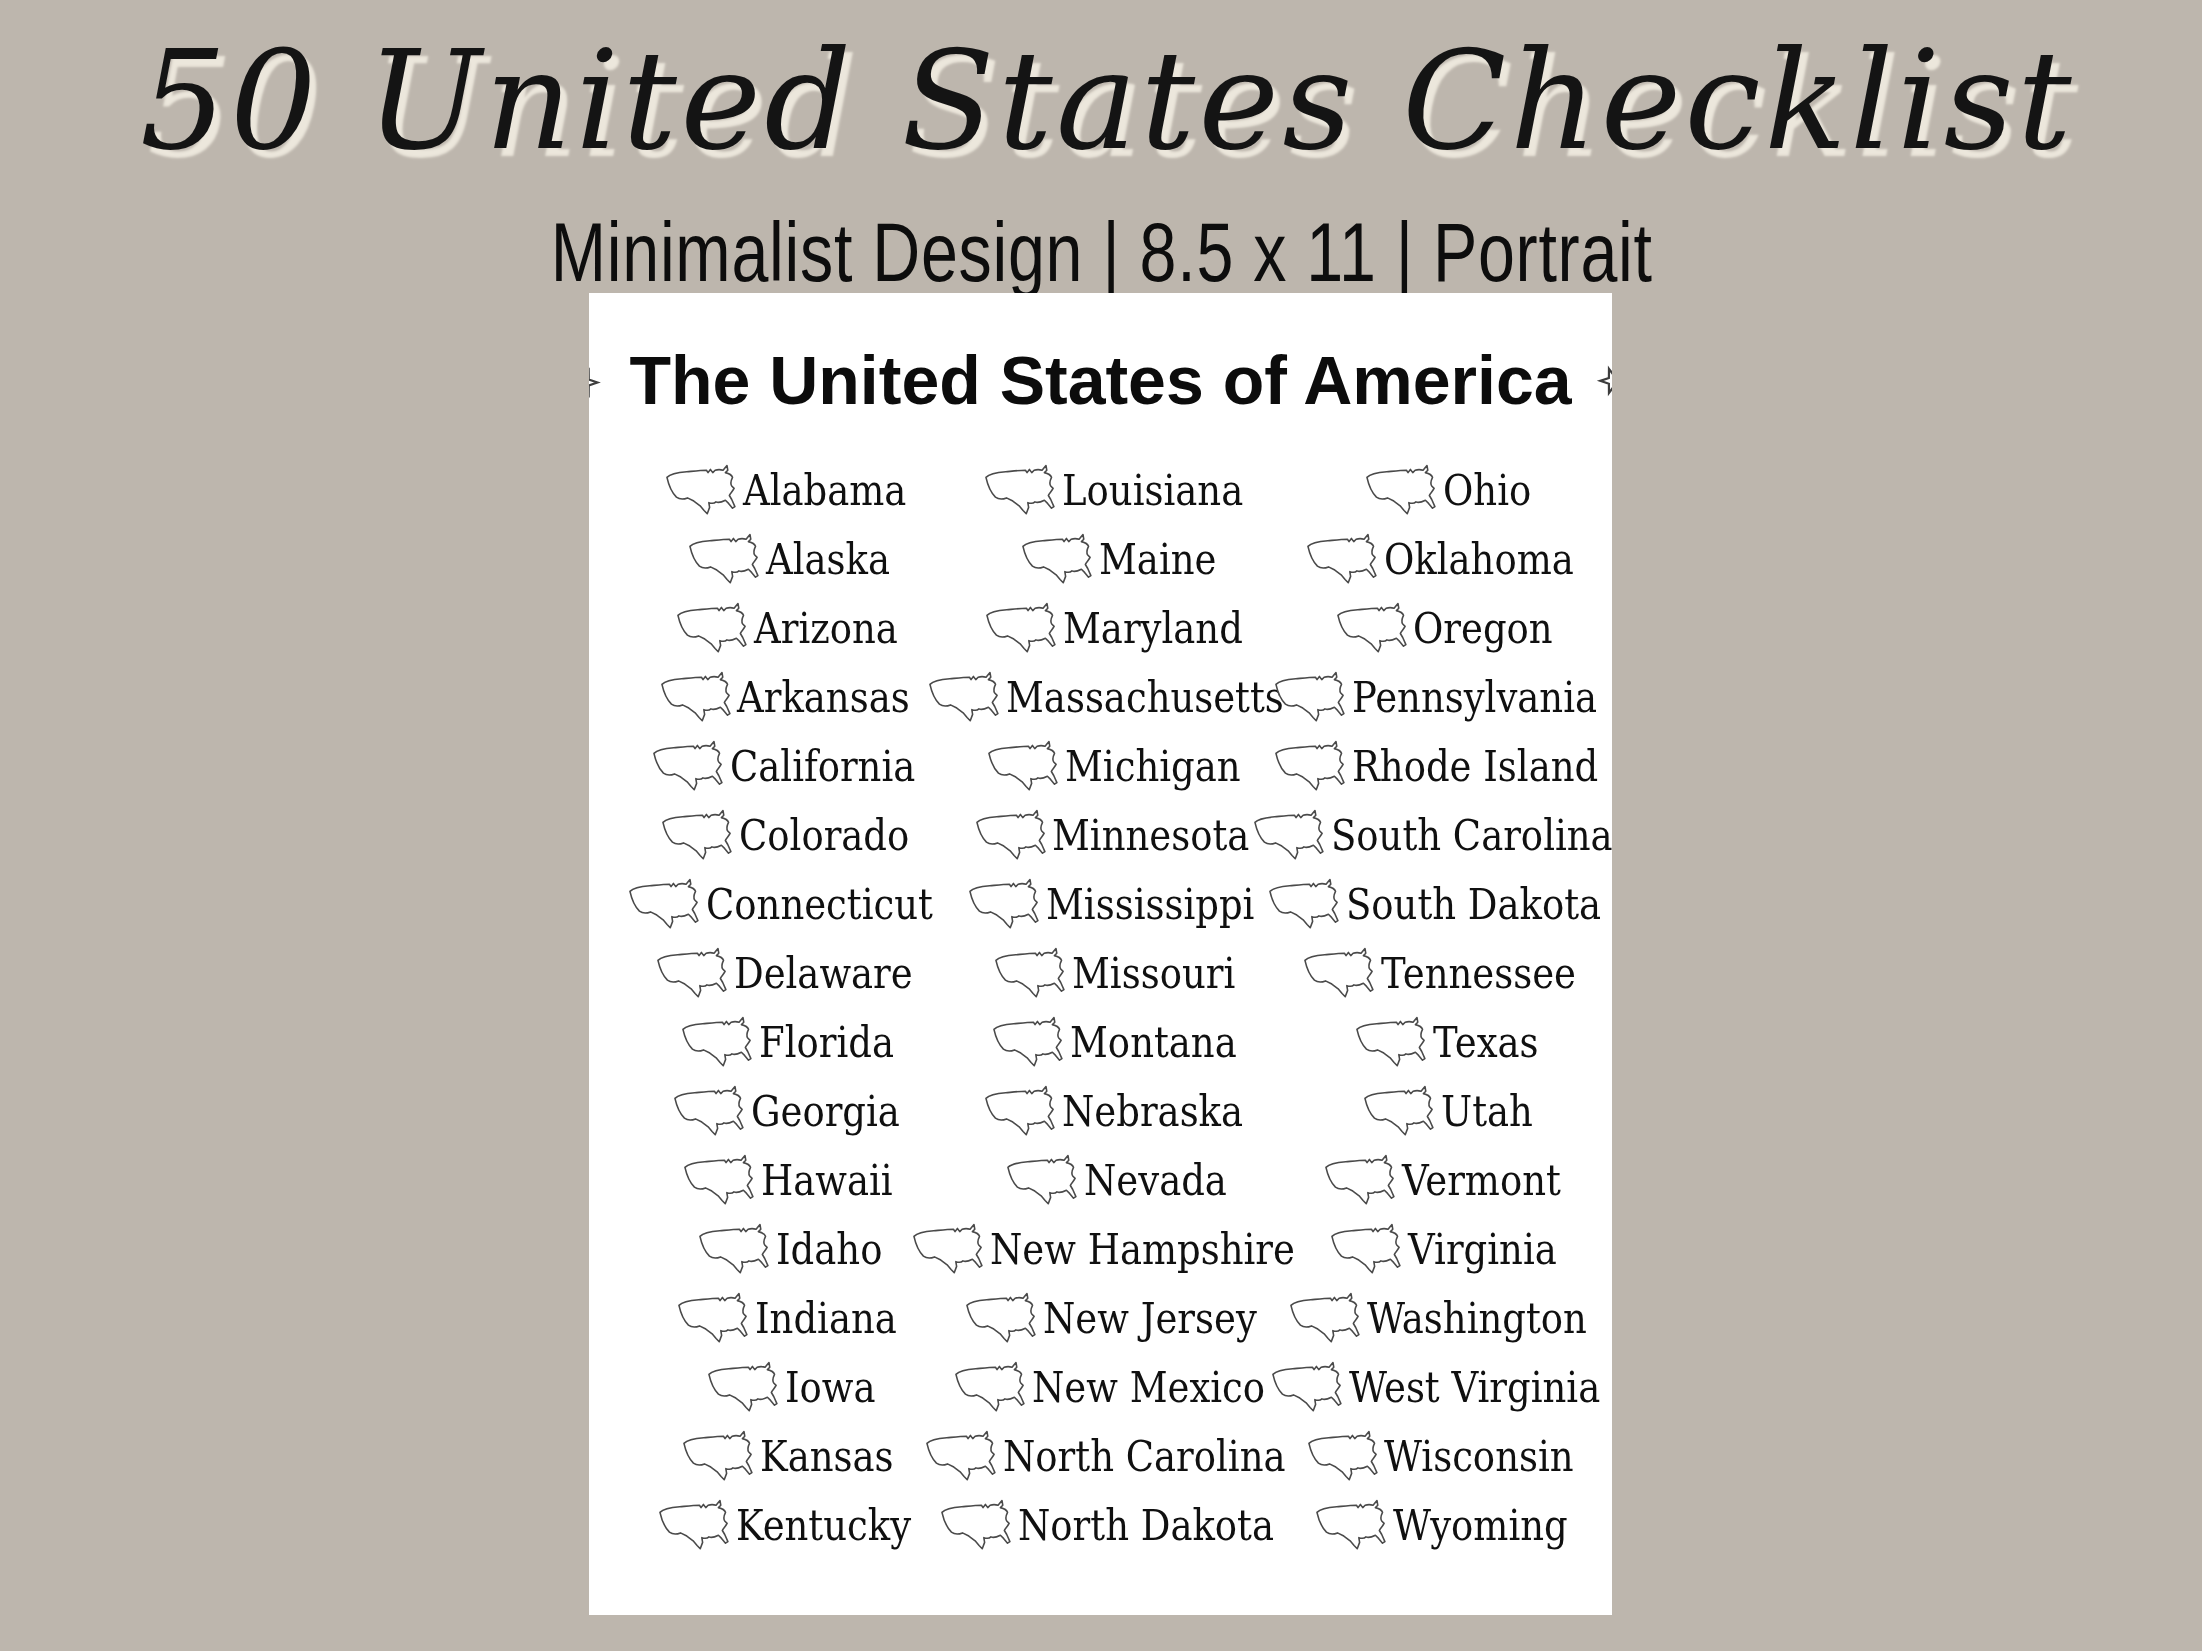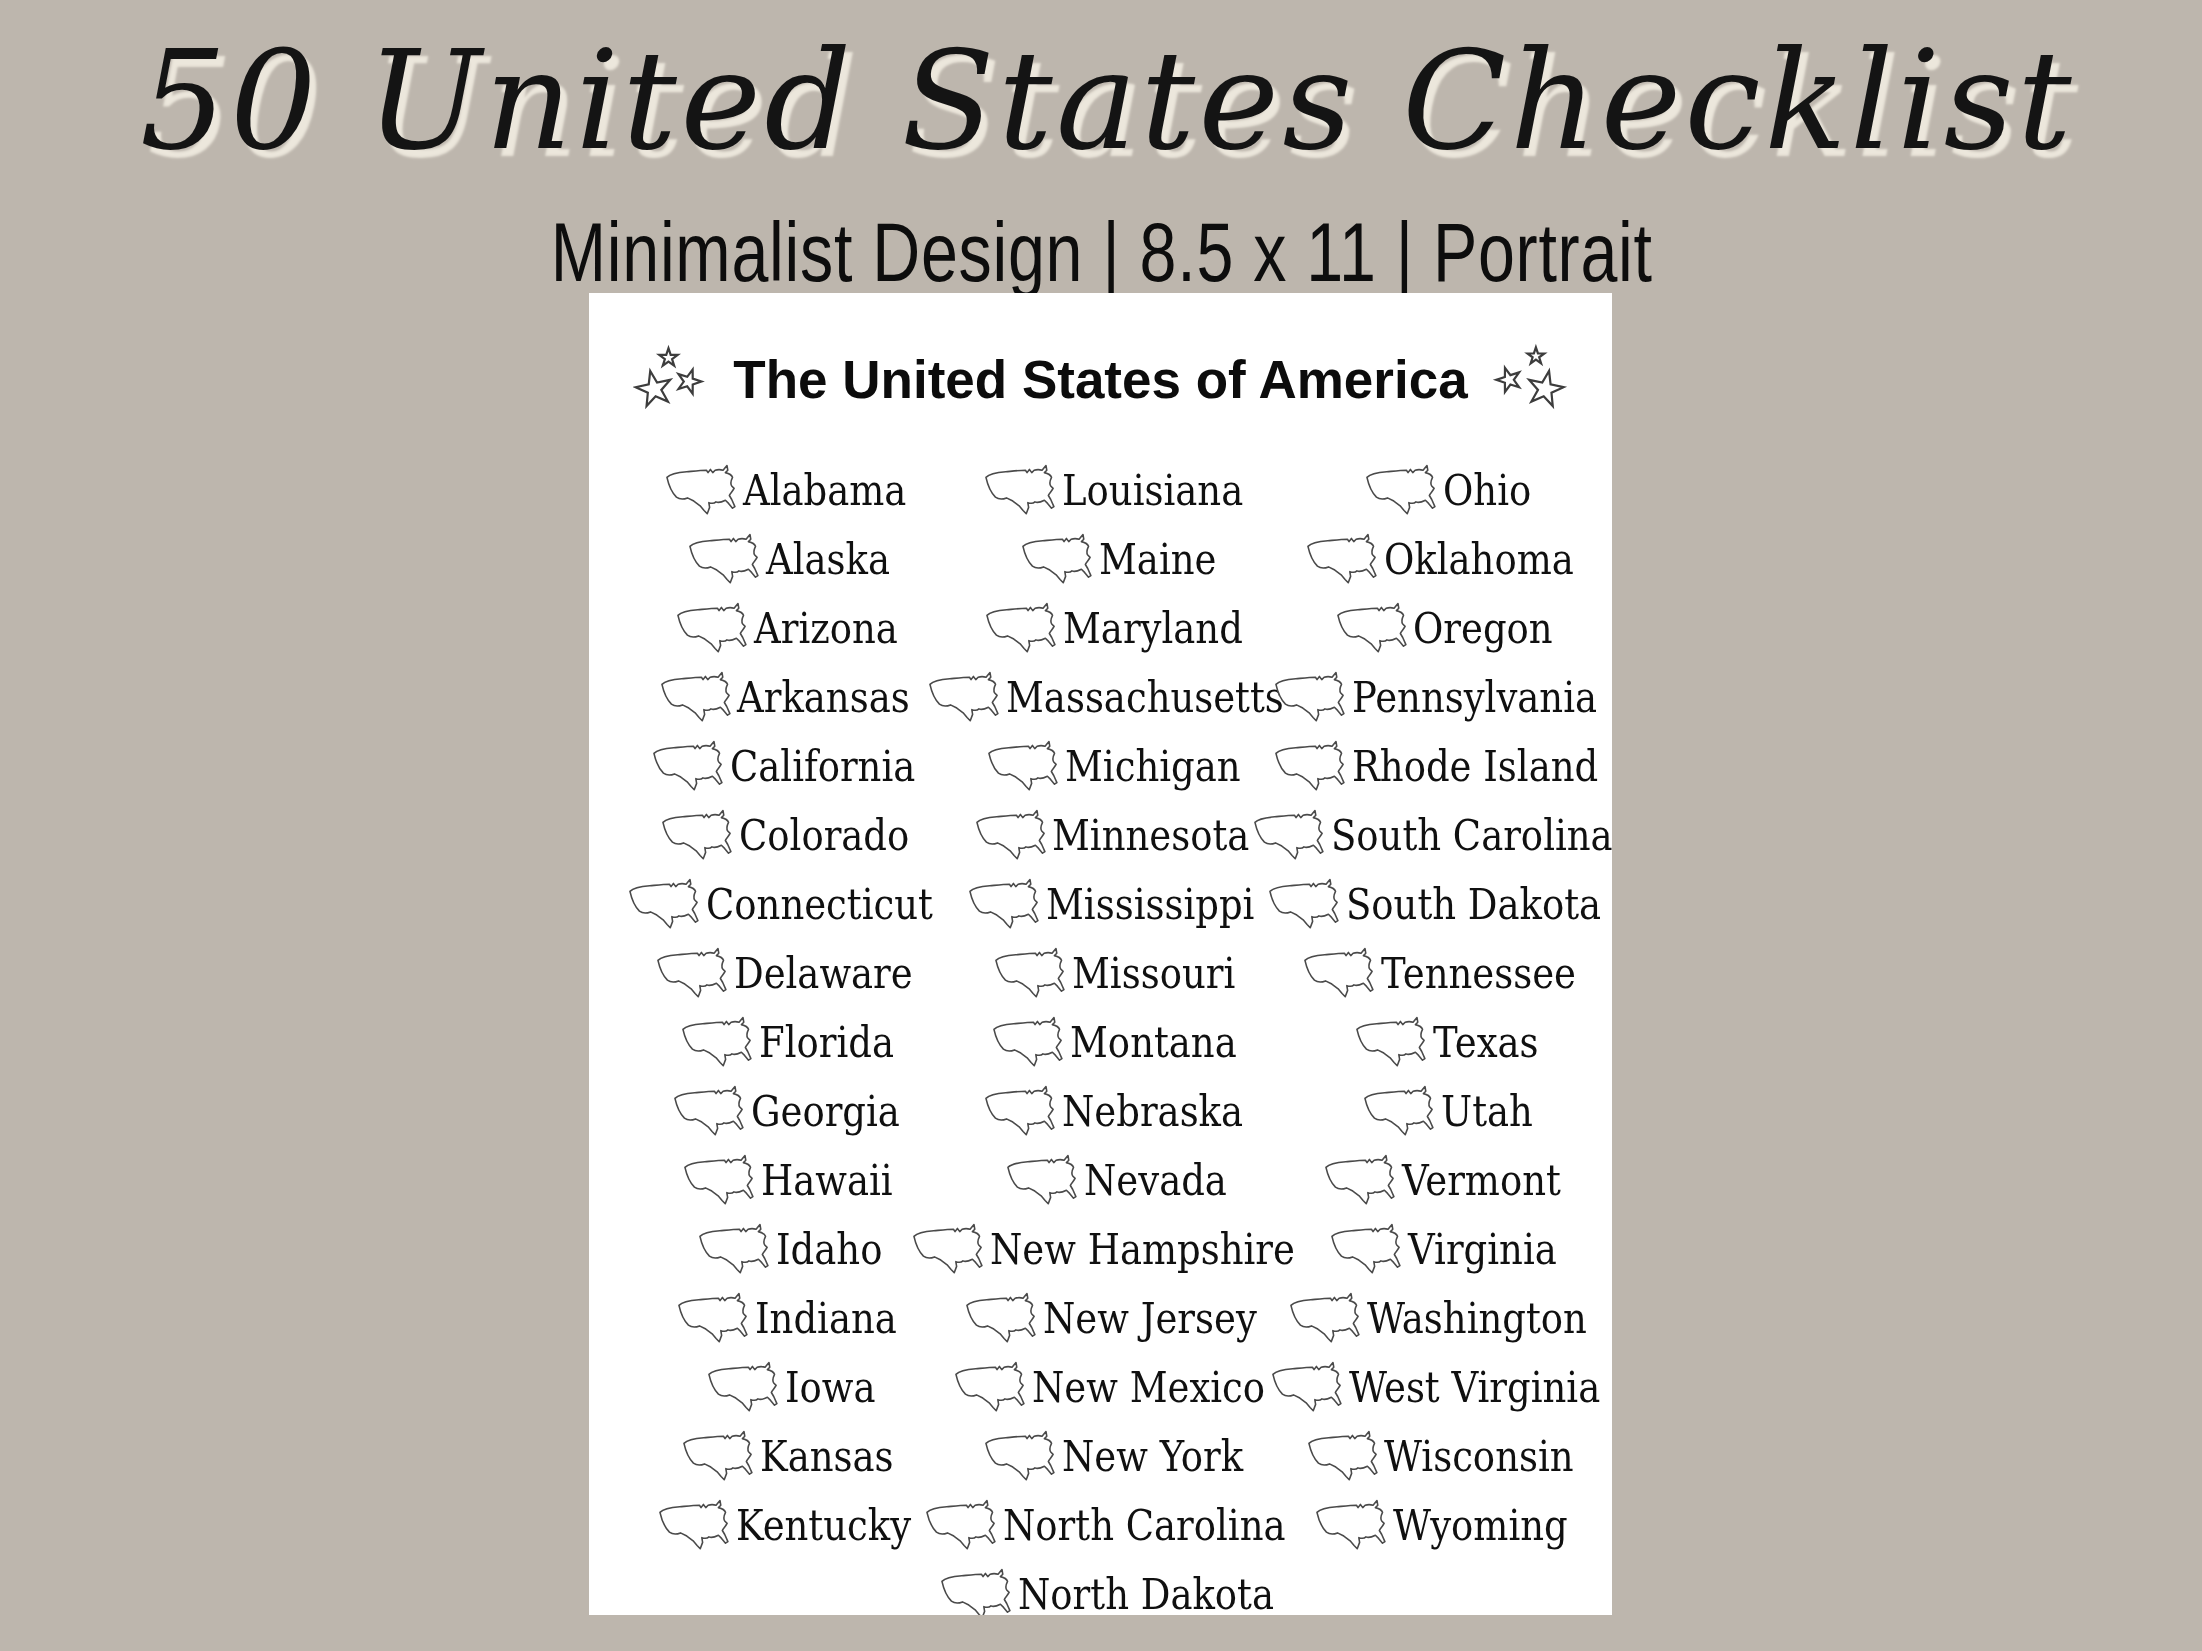--- a/index.html
+++ b/index.html
@@ -66,21 +66,21 @@
     position:absolute;
     top:48px;left:0;right:0;
     display:flex;
     justify-content:center;
     align-items:center;
     gap:24px;
   }
   .page-title{
     font-family:"Liberation Sans", sans-serif;
     font-weight:700;
-    font-size:53px;
+    font-size:68px;
     color:#0c0c0c;
     letter-spacing:0px;
     white-space:nowrap;
   }
   .stars{
     width:76px;height:76px;
     flex:0 0 auto;
   }
   .stars polygon{
     fill:#ffffff;
@@ -845,42 +845,20 @@
                C75,49 71,51 67,49
                C64,52 61,51 58,50
                L59,56 L56,64 L52,60 L47,54
                L39,48 L31,44
                C26,46 21,46 17,43
                C11,37 7,27 5,18 Z"></path>
     </svg>
     <span class="state-label">New Mexico</span>
   </div>
 
-  <div class="state-item">
-    <svg class="usa-icon" viewBox="0 0 100 68" aria-hidden="true">
-      <path d="M5,18
-               C9,14 18,12 30,11
-               C40,10 48,9 55,9
-               L57,12 L60,8 L63,12 L66,9
-               C69,8 73,8 76,9
-               L81,3 L82,9 L79,12
-               C83,13 87,15 88,18
-               C86,22 85,26 87,29
-               L90,32
-               C88,36 85,38 84,41
-               L87,46 L91,55 L88,57 L83,51 L79,47
-               C75,49 71,51 67,49
-               C64,52 61,51 58,50
-               L59,56 L56,64 L52,60 L47,54
-               L39,48 L31,44
-               C26,46 21,46 17,43
-               C11,37 7,27 5,18 Z"></path>
-    </svg>
-    <span class="state-label">New York</span>
-  </div>
 
   <div class="state-item">
     <svg class="usa-icon" viewBox="0 0 100 68" aria-hidden="true">
       <path d="M5,18
                C9,14 18,12 30,11
                C40,10 48,9 55,9
                L57,12 L60,8 L63,12 L66,9
                C69,8 73,8 76,9
                L81,3 L82,9 L79,12
                C83,13 87,15 88,18

